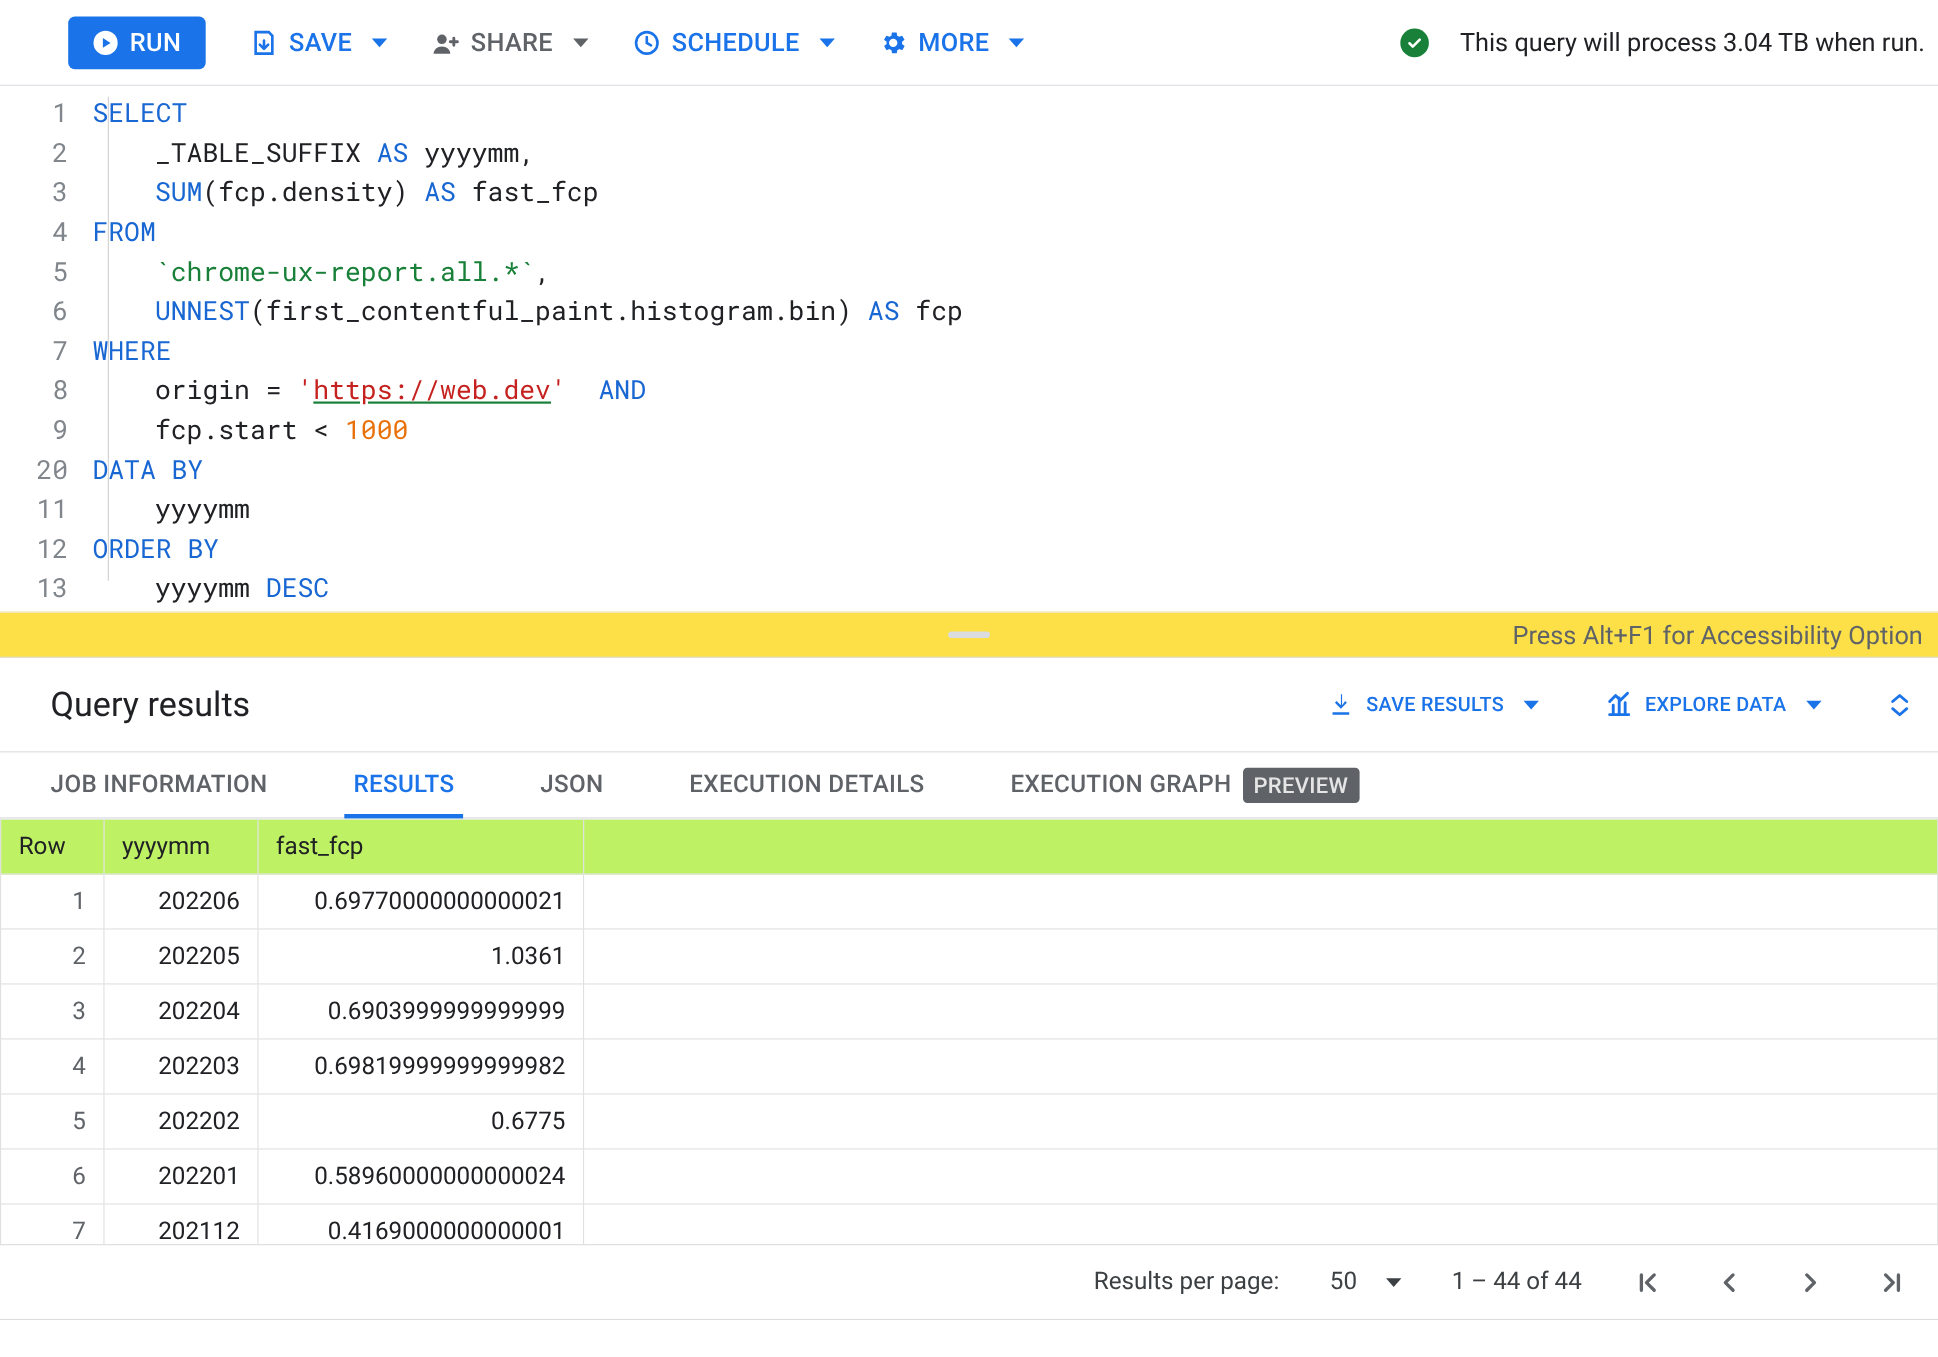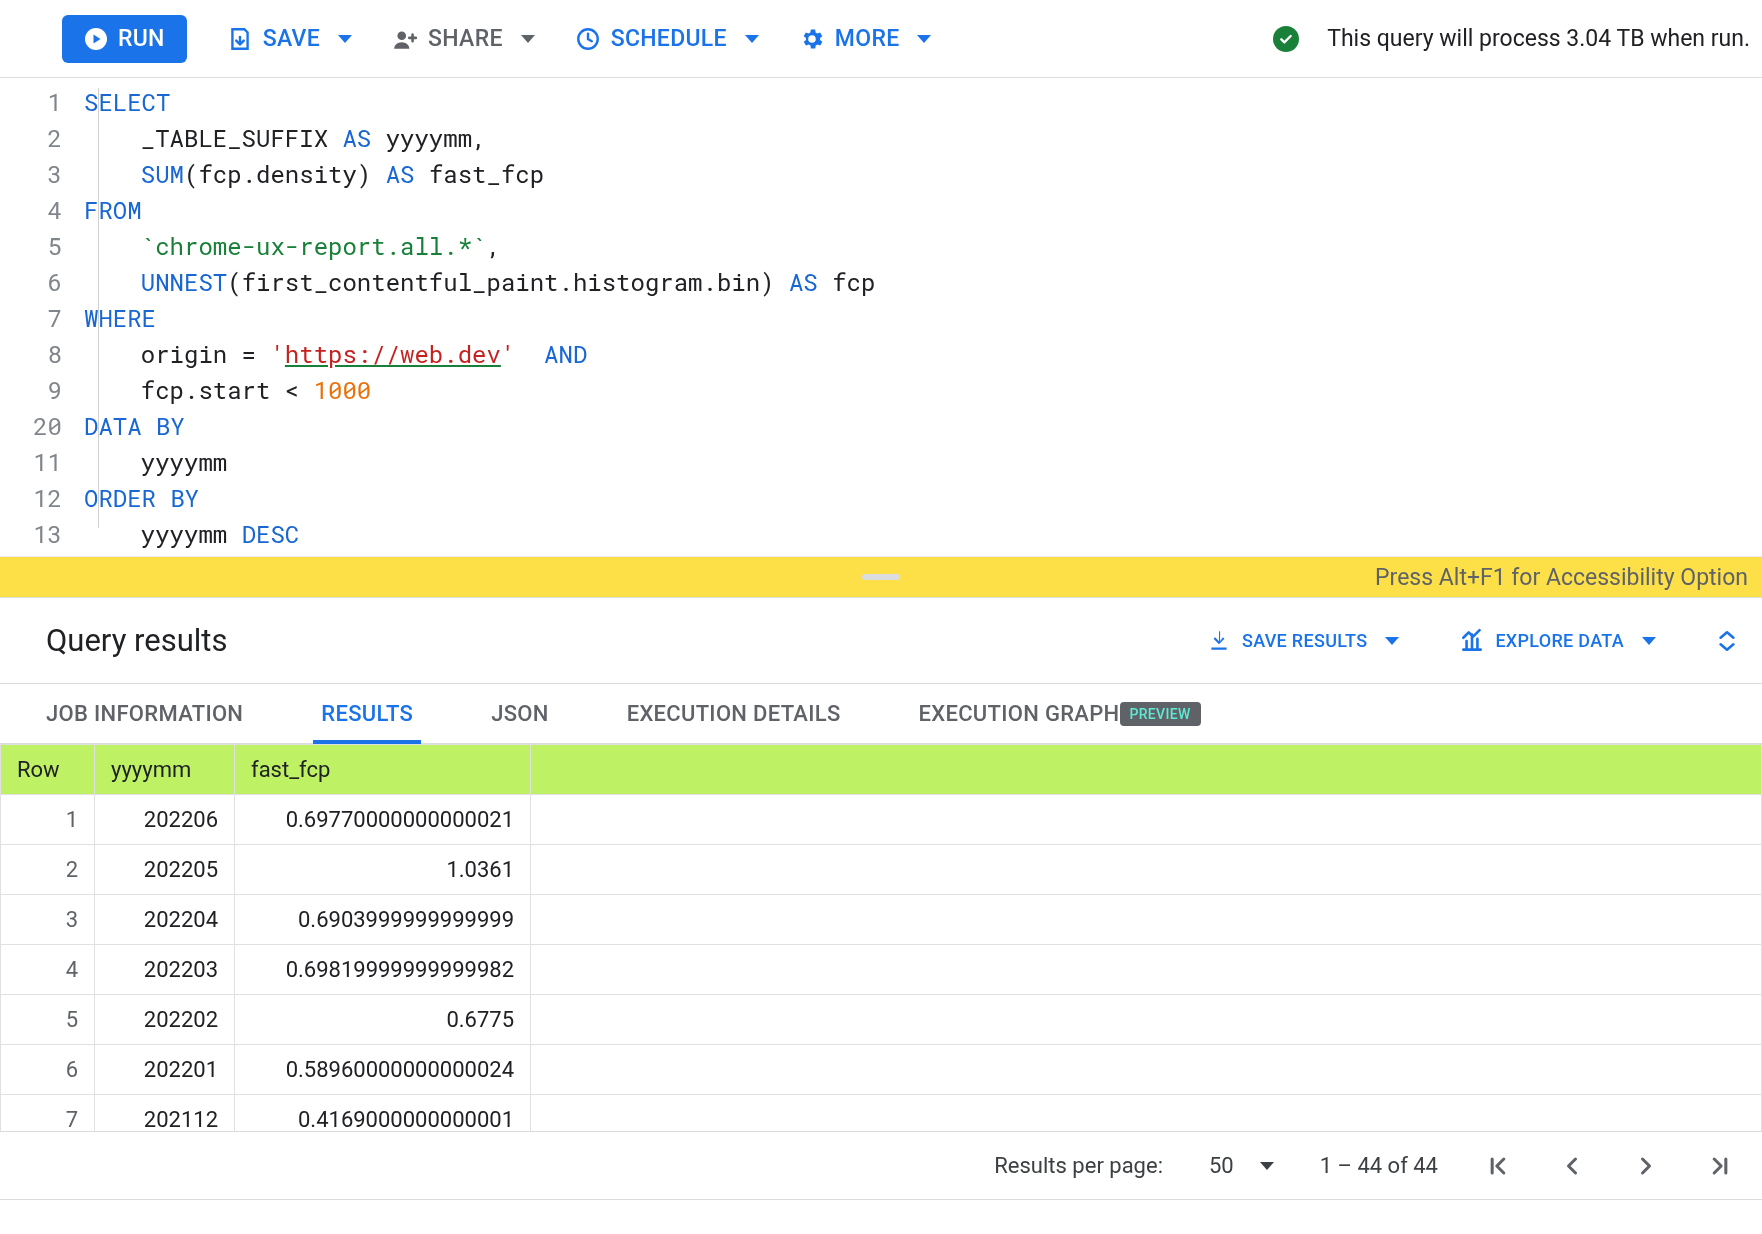--- a/index.html
+++ b/index.html
@@ -70,22 +70,22 @@
   .expand-toggle svg{width:22px;height:12px}
 
   
   .tabs{display:flex;align-items:center;height:60px;border-bottom:1px solid var(--light-border);
     padding-left:46px;gap:78px;font-size:22px;font-weight:500;color:var(--grey)}
   .tab{display:flex;align-items:center;height:100%;position:relative;cursor:pointer;
     letter-spacing:.3px}
   .tab.active{color:var(--blue)}
   .tab.active::after{content:"";position:absolute;left:-8px;right:-8px;bottom:-1px;height:4px;
     background:var(--blue)}
-  .badge{background:#5f6368;color:#5eead4;font-size:14px;border-radius:4px;padding:4px 10px;
-    font-weight:500}
+  .badge{background:#5f6368;color:#e5e5e5;font-size:20px;border-radius:4px;padding:4px 10px;
+    margin-left:10px;font-weight:500}
 
   
   .table-wrap{height:388px;overflow:hidden;border-bottom:1px solid var(--light-border)}
   table{border-collapse:collapse;width:100%;table-layout:fixed;font-size:22px}
   thead{background:#bef264}
   th,td{border:1px solid var(--row-border);height:50px;padding:0 16px;text-align:right}
   th{font-weight:400;color:#202124;text-align:left}
   th.row-h{width:94px;text-align:left}
   th.c1{width:140px}
   th.c2{width:296px}

